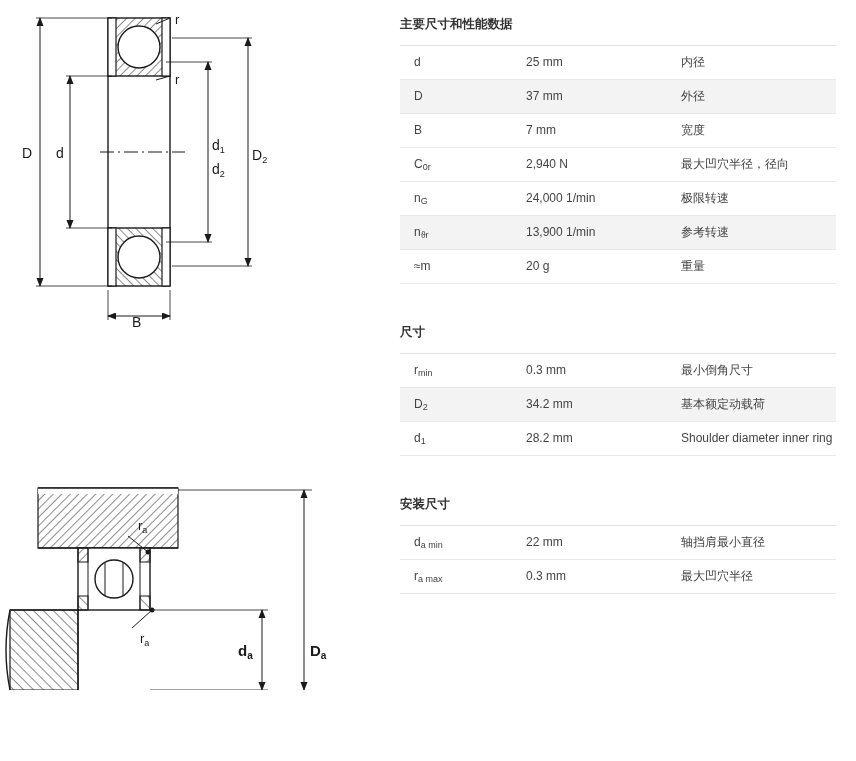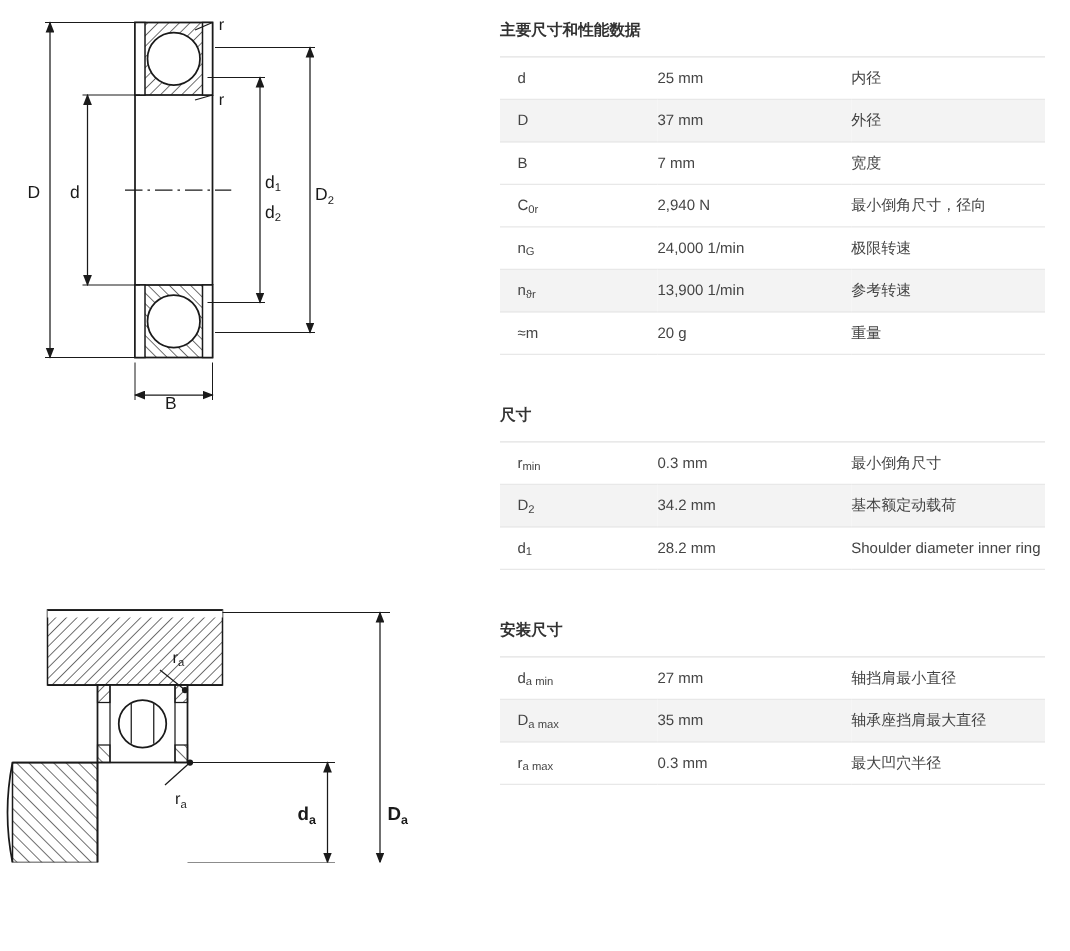--- a/index.html
+++ b/index.html
@@ -238,21 +238,21 @@
           <td class="desc">外径</td>
         </tr>
         <tr>
           <td class="sym"><span>B</span><sub></sub></td>
           <td class="val">7 mm</td>
           <td class="desc">宽度</td>
         </tr>
         <tr>
           <td class="sym"><span>C</span><sub>0r</sub></td>
           <td class="val">2,940 N</td>
-          <td class="desc">最小倒角尺寸，径向</td>
+          <td class="desc">最大凹穴半径，径向</td>
         </tr>
         <tr>
           <td class="sym"><span>n</span><sub>G</sub></td>
           <td class="val">24,000 1/min</td>
           <td class="desc">极限转速</td>
         </tr>
         <tr class="alt">
           <td class="sym"><span>n</span><sub>ϑr</sub></td>
           <td class="val">13,900 1/min</td>
           <td class="desc">参考转速</td>
@@ -288,27 +288,22 @@
       </tbody>
     </table>
 
     <div class="gap"></div>
 
     <div class="section-title">安装尺寸</div>
     <table class="spec">
       <tbody>
         <tr>
           <td class="sym"><span>d</span><sub>a min</sub></td>
-          <td class="val">27 mm</td>
+          <td class="val">22 mm</td>
           <td class="desc">轴挡肩最小直径</td>
-        </tr>
-        <tr class="alt">
-          <td class="sym"><span>D</span><sub>a max</sub></td>
-          <td class="val">35 mm</td>
-          <td class="desc">轴承座挡肩最大直径</td>
         </tr>
         <tr>
           <td class="sym"><span>r</span><sub>a max</sub></td>
           <td class="val">0.3 mm</td>
           <td class="desc">最大凹穴半径</td>
         </tr>
       </tbody>
     </table>
 
   </div>

